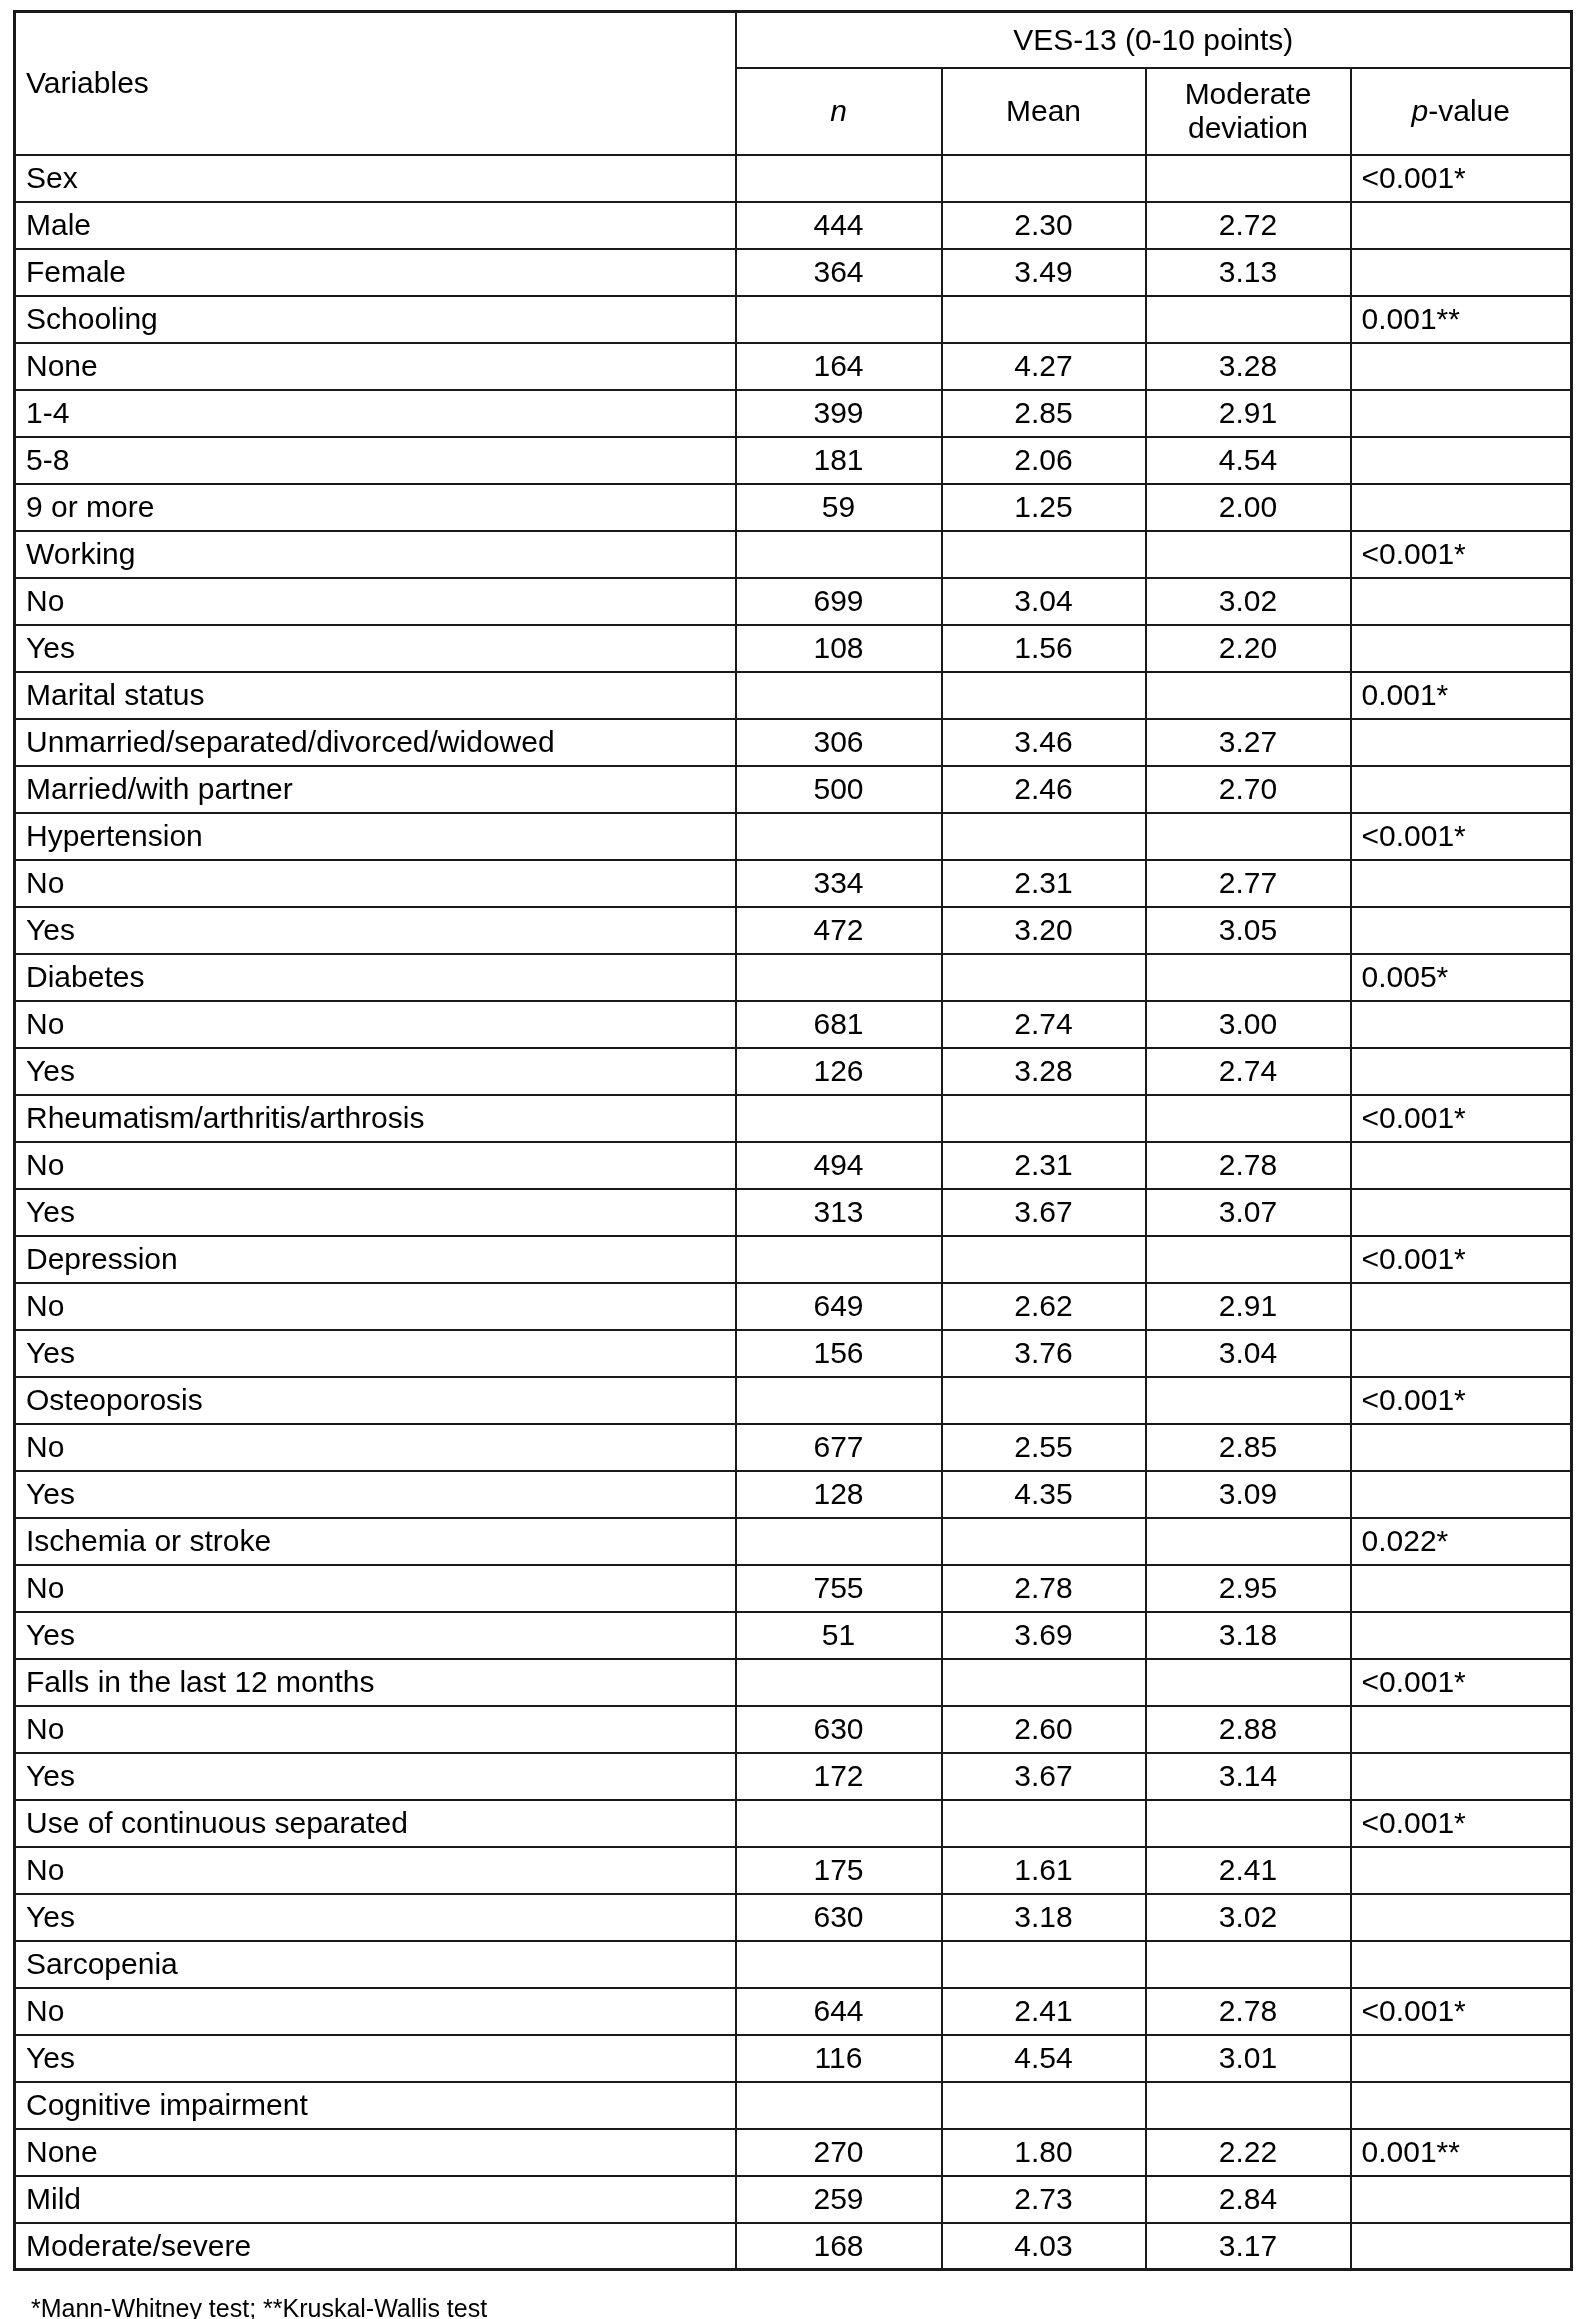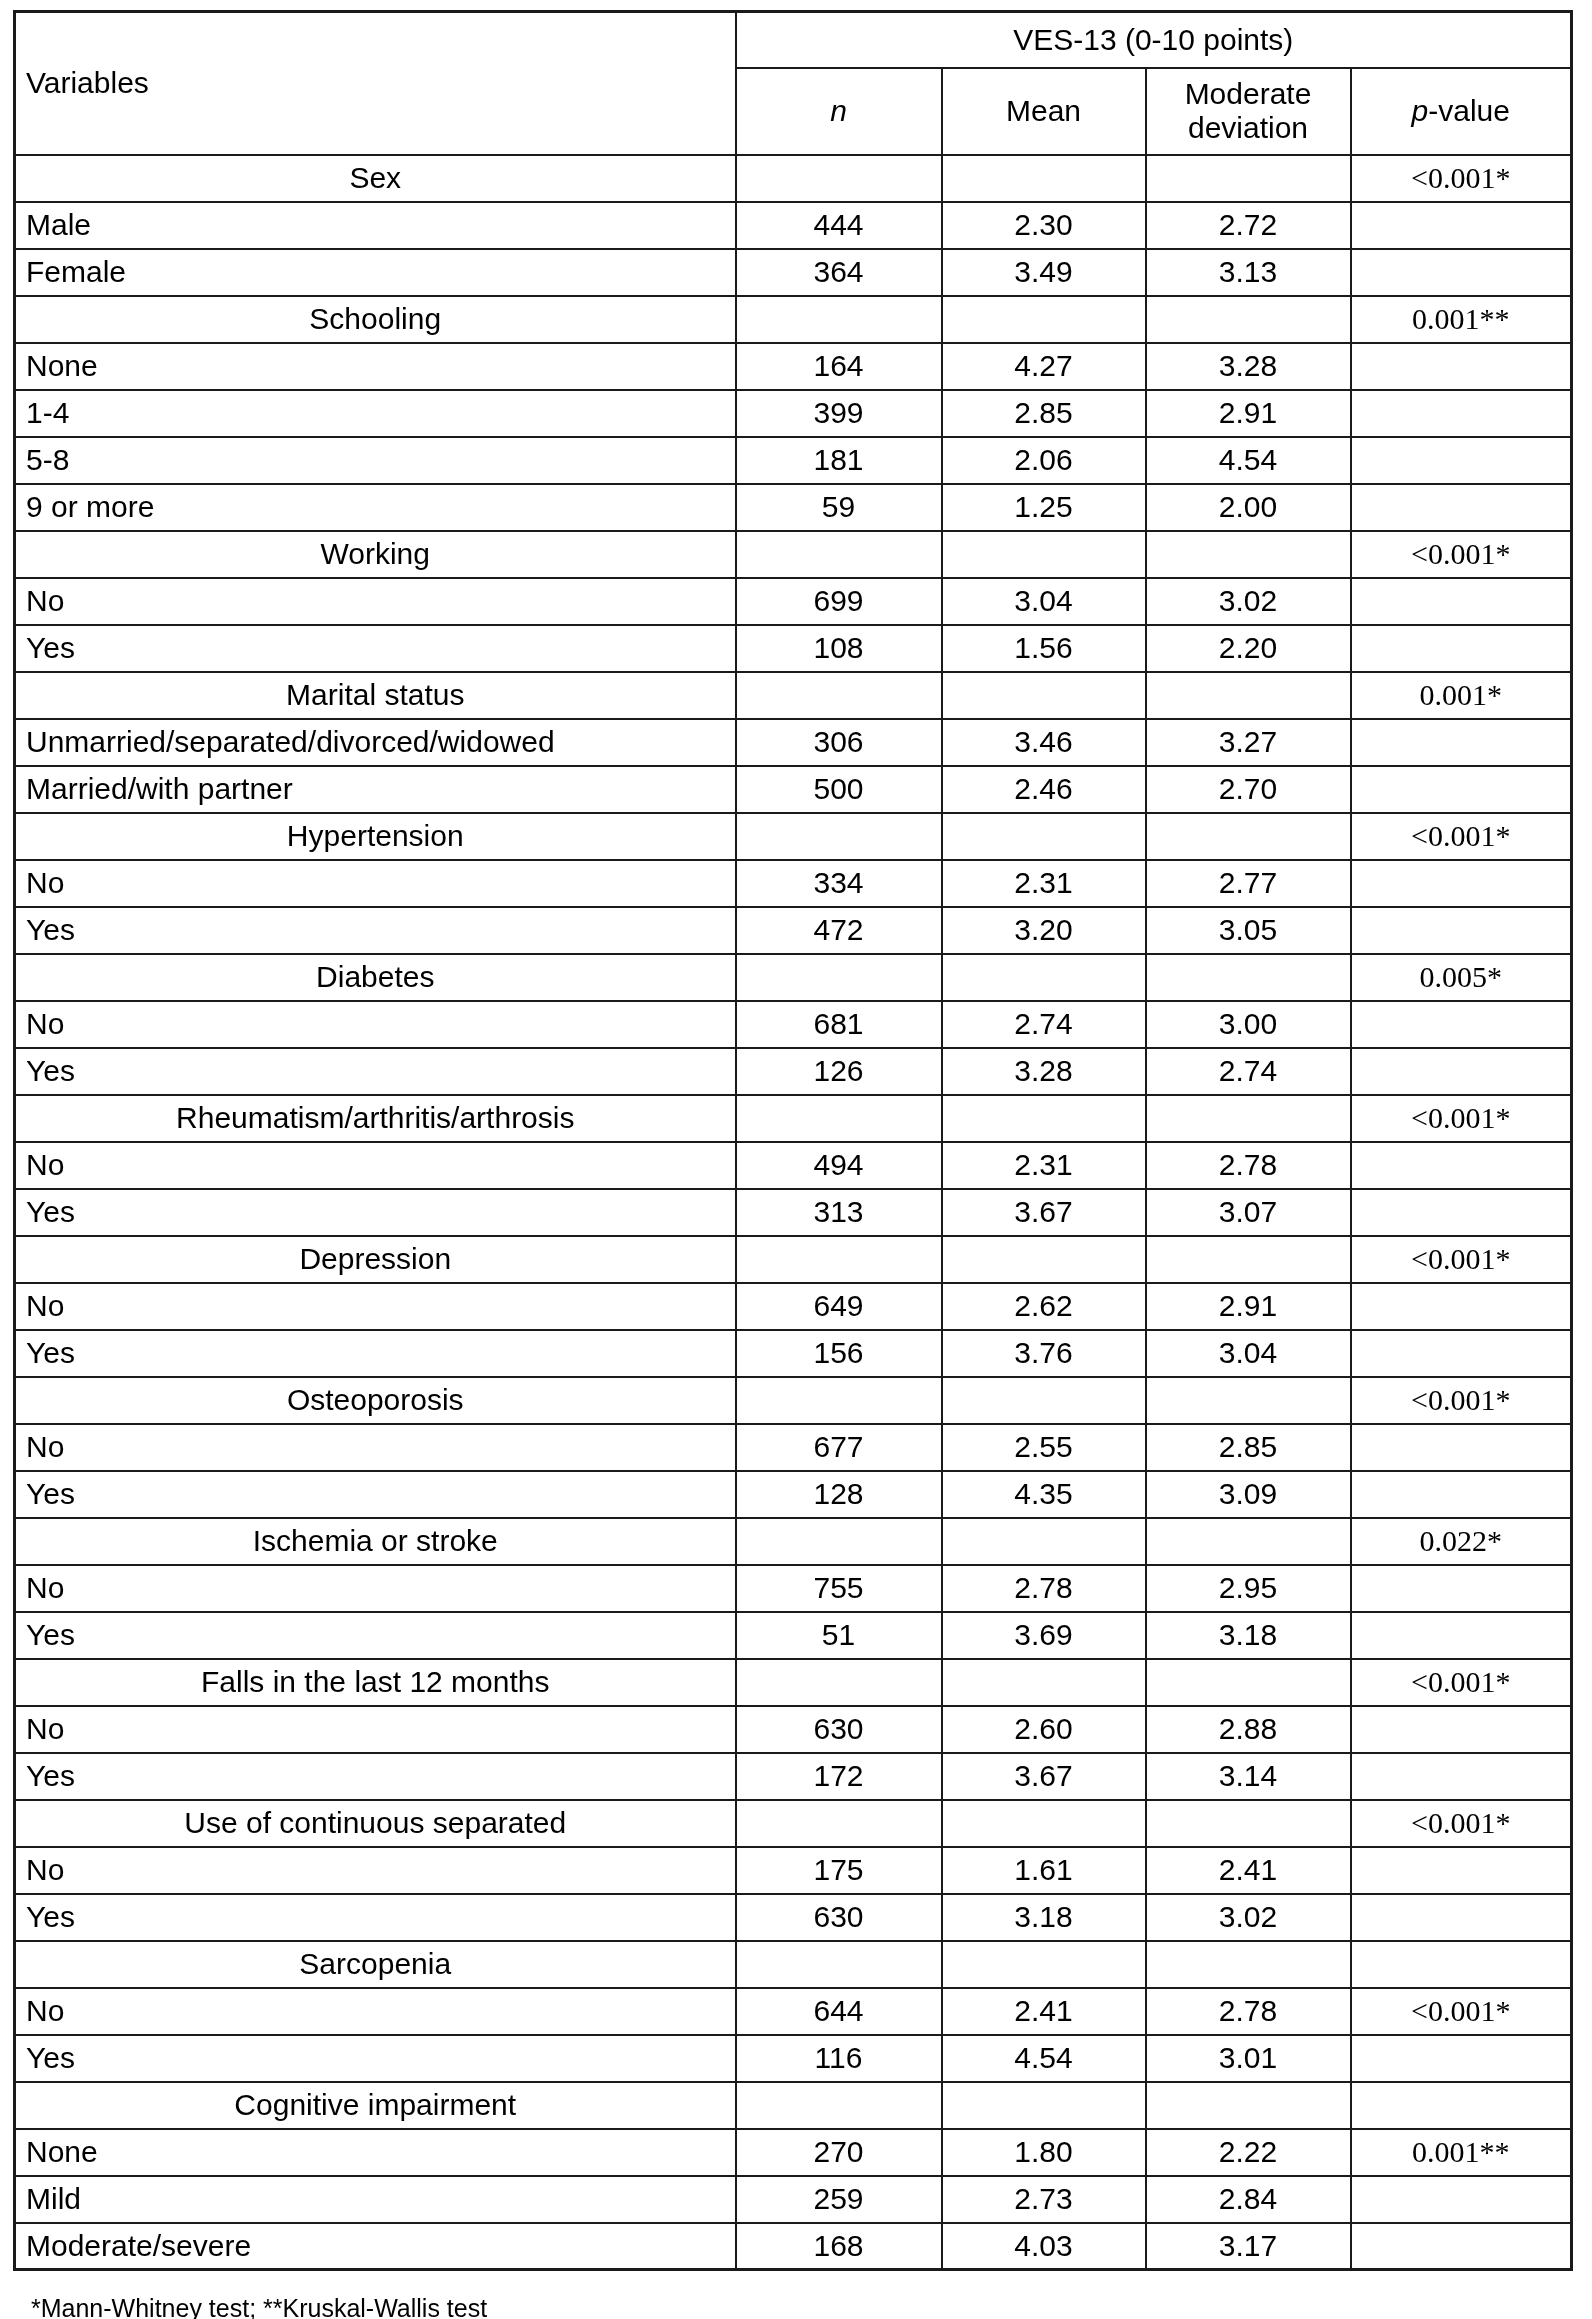--- a/index.html
+++ b/index.html
@@ -64,33 +64,31 @@
     font-weight: bold;
     vertical-align: top;
     padding-top: 10px;
     height: 87px;
   }
   th.hdr-sub .ital { font-style: italic; }
 
   
   tr.data-row td { height: 47px; }
   td.cat-label {
-    text-align: center;
+    text-align: left;
     padding-left: 10px;
   }
   td.sub-label {
     text-align: left;
     padding-left: 40px;
   }
   td.num {
     text-align: center;
   }
   td.pval {
-    text-align: center;
-    font-family: Liberation Serif, serif;
   }
   .footnote {
     margin-top: 22px;
     margin-left: 18px;
     font-size: 25px;
     line-height: 1.2;
   }
 </style>
 </head>
 <body>

